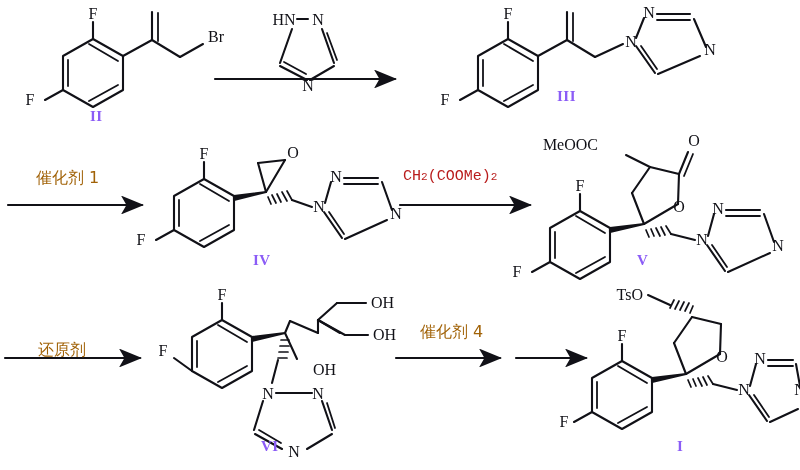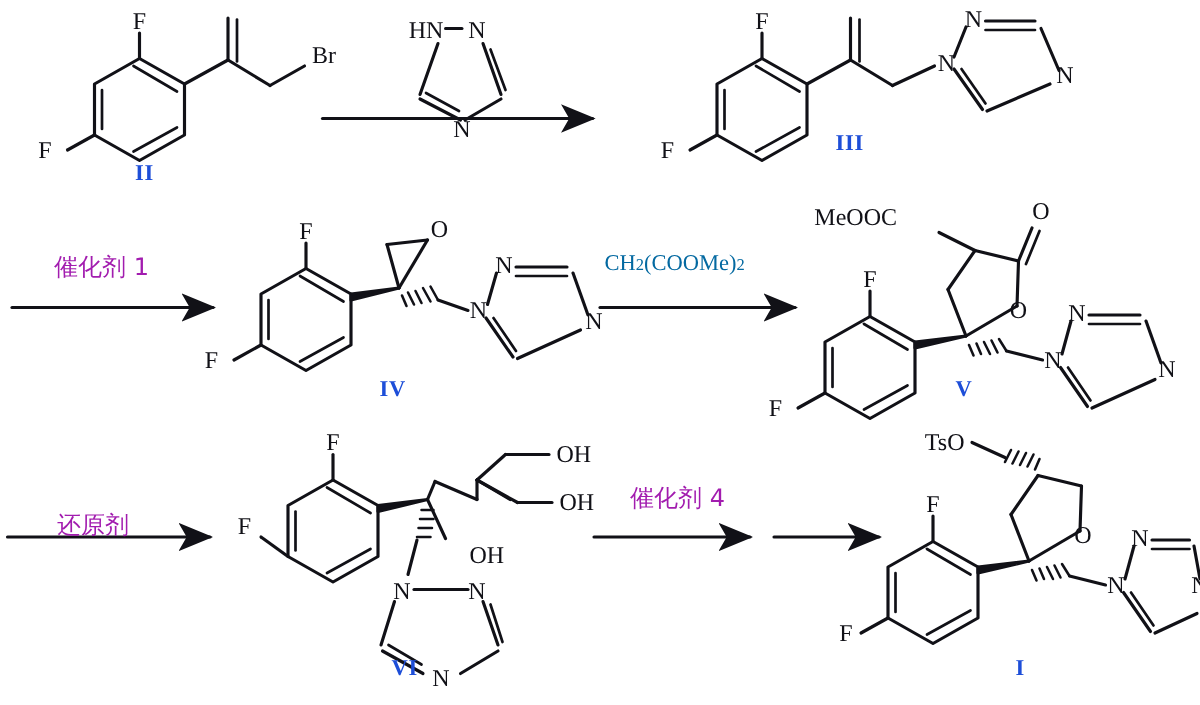--- a/index.html
+++ b/index.html
@@ -1,24 +1,24 @@
 <!DOCTYPE html>
 <html><head>
 <meta charset="utf-8">
 <style>
   html,body{margin:0;padding:0;background:#ffffff;}
   body{width:800px;height:470px;overflow:hidden;
        font-family:"Liberation Serif", serif; color:#101010;}
   #scheme{position:relative;width:800px;height:470px;}
   svg{position:absolute;left:0;top:0;width:800px;height:470px;}
   .lbl{position:absolute;font-family:"Liberation Serif",serif;font-weight:bold;
-       font-size:15px;color:#1d4ed8;letter-spacing:.5px;}
+       font-size:15px;color:#8b5cf6;letter-spacing:.5px;}
   .atom{font-family:"Liberation Serif",serif;font-size:16px;fill:#111117;}
-  .cond{position:absolute;font-family:Liberation Serif, serif;font-size:15px;color:#0369a1;white-space:nowrap;}
-  .cond-cn{font-family:"DejaVu Sans",sans-serif;font-size:16px;color:#a21caf;}
+  .cond{position:absolute;font-family:Liberation Mono, monospace;font-size:15px;color:#b91c1c;white-space:nowrap;}
+  .cond-cn{font-family:"DejaVu Sans",sans-serif;font-size:16px;color:#a16207;}
   .sub{font-size:11px;}
 </style>
 </head>
 <body>
 
 <div id="scheme">
 
 <svg viewBox="0 0 800 470" xmlns="http://www.w3.org/2000/svg">
   <defs>
     <marker id="ah" markerWidth="11" markerHeight="9" refX="10" refY="4.5" orient="auto">

